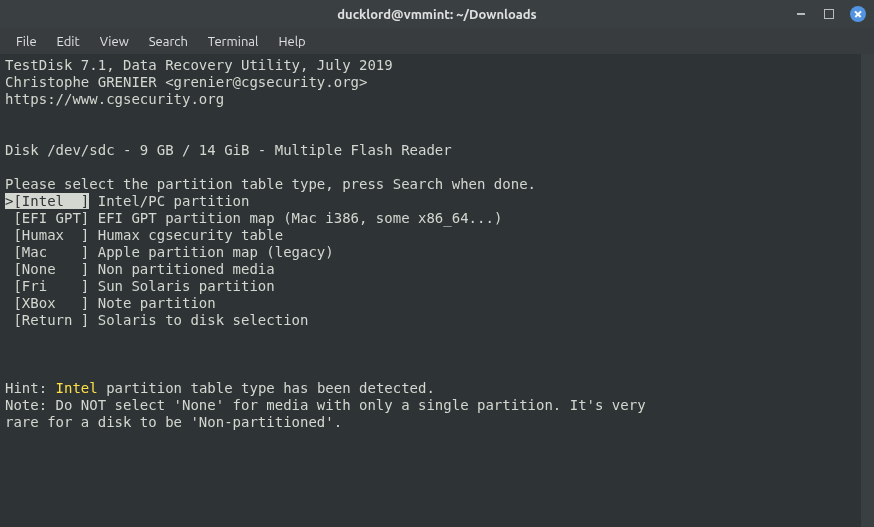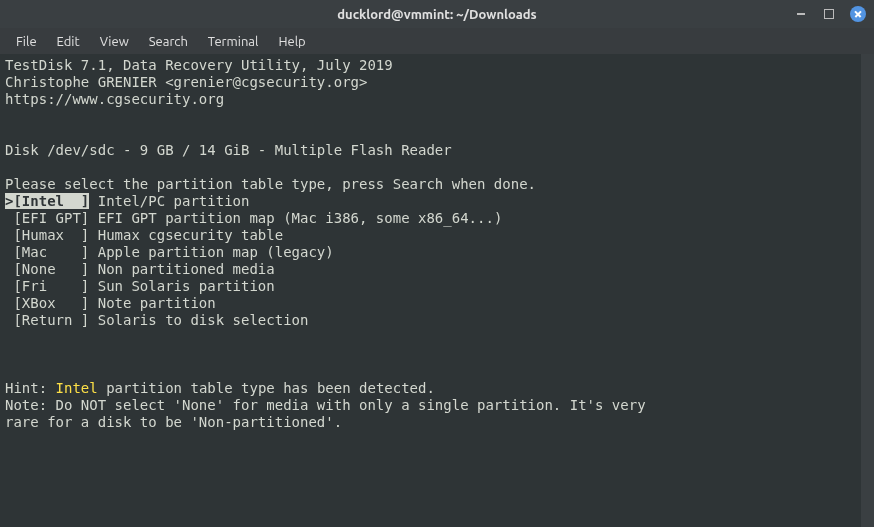--- a/index.html
+++ b/index.html
@@ -63,21 +63,21 @@
       font-size: 14px;
       line-height: 17px;
       padding: 3px 5px;
       white-space: pre;
       overflow:hidden;
     }
     .scrollbar {
       width: 13px;
       background: #3a3f42;
     }
-    .sel { background:#d3d7cf; color:#2e3436;font-weight:bold; }
+    .sel { background:#d3d7cf; color:#2e3436; }
     .hint-intel { color:#fde047; }
   </style>
 </head>
 <body>
 
 <div class="titlebar">
   <span>ducklord@vmmint: ~/Downloads</span>
   <div class="window-controls">
     <div class="win-btn min"></div>
     <div class="win-btn max"></div>

